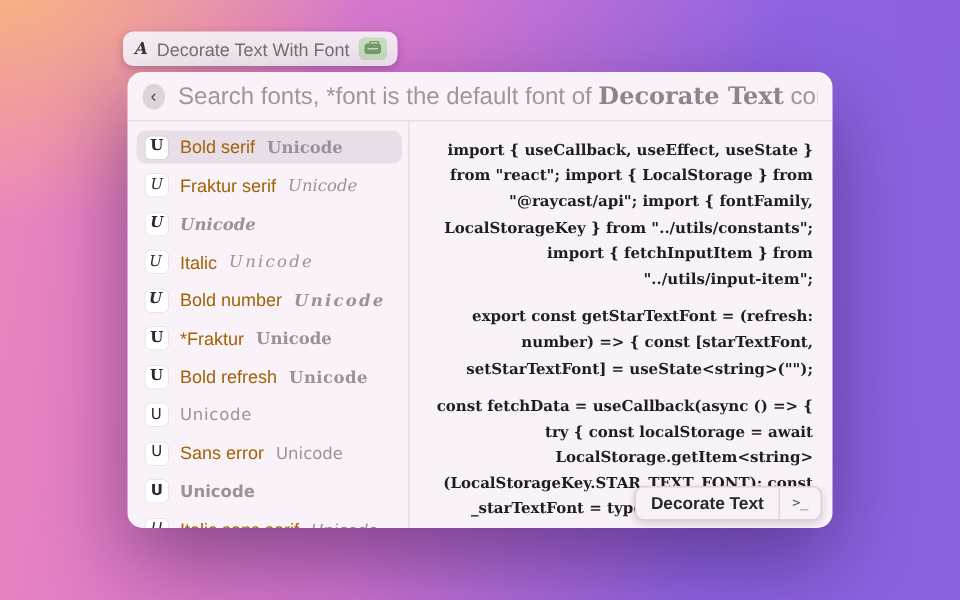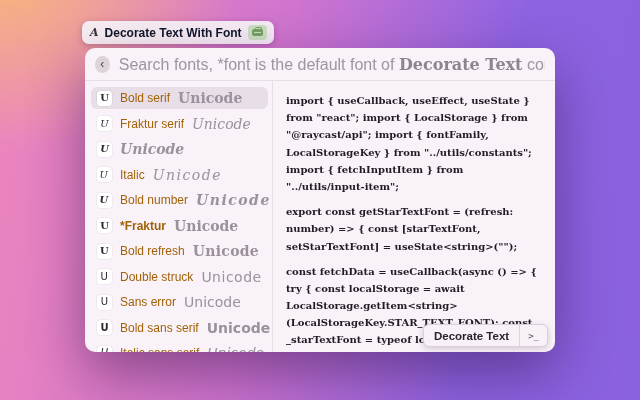--- a/index.html
+++ b/index.html
@@ -10,21 +10,21 @@
       radial-gradient(ellipse 60% 70% at 0% -6%, #f6b77a 0%, rgba(246,183,122,0) 62%),
       linear-gradient(100deg, #ee86bd 0%, #cf74cf 42%, #8e63e2 74%, #8a61df 100%);
   }
 
   
   .pill{position:absolute;left:82px;top:21px;height:23px;display:flex;align-items:center;
     gap:6px;padding:0 7px 0 8px;background:rgba(248,241,247,.95);border-radius:7px;
     box-shadow:0 2px 6px rgba(60,20,70,.25);}
   .pill-icon{font-family:"DejaVu Serif",serif;font-style:italic;font-weight:700;
     font-size:11px;color:#3a333c;line-height:1;}
-  .pill-title{font-size:12px;font-weight:700;color:#0f172a;white-space:nowrap;}
+  .pill-title{font-size:12px;font-weight:400;color:#737373;white-space:nowrap;}
   .pill-badge{width:19px;height:15px;border-radius:4px;background:#cbe0c2;
     display:flex;align-items:center;justify-content:center;}
   .badge-glyph{position:relative;width:11px;height:7px;border-radius:2px;background:#77a066;}
   .badge-glyph::before{content:"";position:absolute;left:3px;top:-2px;width:5px;height:3px;
     border:1px solid #77a066;border-bottom:none;border-radius:2px 2px 0 0;}
   .badge-glyph::after{content:"";position:absolute;left:2px;top:3px;width:7px;height:1px;background:#cbe0c2;}
 
   
   .window{position:absolute;left:85px;top:48px;width:470px;height:304px;border-radius:10px;
     background:#f9f2f8;box-shadow:0 22px 55px rgba(40,10,60,.45);display:flex;
@@ -41,29 +41,29 @@
   .content{flex:1;display:flex;min-height:0;}
   .list{width:177px;flex:0 0 177px;padding:6px 4px 0 6px;display:flex;flex-direction:column;
     row-gap:3.5px;overflow:hidden;}
   .row{height:22px;flex:0 0 22px;display:flex;align-items:center;gap:8px;padding:0 6px;
     border-radius:6px;cursor:pointer;}
   .row.selected{background:#e7dee8;}
   .glyph-box{width:15px;height:15px;border-radius:3.5px;background:#ffffff;
     box-shadow:0 0 0 .5px rgba(0,0,0,.08);display:flex;align-items:center;justify-content:center;
     font-size:10px;color:#2c2630;line-height:1;flex:0 0 15px;}
   .label{font-size:12px;color:#a16207;white-space:nowrap;}
-  .label.default{font-weight:700;}
-  .accessory{font-size:14px;color:#9a919c;white-space:nowrap;}
+  .label.default{font-weight:400;}
+  .accessory{font-size:11px;color:#9a919c;white-space:nowrap;}
 
   .vdivider{width:1px;background:#e7dee5;}
 
   .detail{flex:1;padding:11px 13px;overflow:hidden;
     font-family:"DejaVu Serif",serif;font-weight:700;font-size:10px;line-height:1.72;
     color:#211b25;}
-  .detail p{margin:0 0 8px 0;word-wrap:break-word;}
+  .detail p{margin:0 0 8px 0;word-wrap:break-word;text-align:right;}
 
   
   .bold-serif{font-family:"DejaVu Serif",serif;font-weight:700;}
   .italic-serif{font-family:"DejaVu Serif",serif;font-style:italic;}
   .bold-italic-serif{font-family:"DejaVu Serif",serif;font-weight:700;font-style:italic;}
   .script{font-family:"DejaVu Serif",serif;font-style:italic;letter-spacing:1.5px;}
   .bold-script{font-family:"DejaVu Serif",serif;font-style:italic;font-weight:700;letter-spacing:1.5px;}
   .fraktur{font-family:"DejaVu Serif",serif;font-weight:700;}
   .bold-fraktur{font-family:"DejaVu Serif",serif;font-weight:800;letter-spacing:.3px;}
   .double-struck{font-family:"DejaVu Sans",sans-serif;letter-spacing:.5px;}
@@ -134,31 +134,29 @@
             <span class="label default">*Fraktur</span>
             <span class="accessory fraktur">Unicode</span>
           </div>
           <div class="row">
             <span class="glyph-box bold-fraktur">U</span>
             <span class="label">Bold refresh</span>
             <span class="accessory bold-fraktur">Unicode</span>
           </div>
           <div class="row">
             <span class="glyph-box double-struck">U</span>
-            <span class="label">Double struck</span>
             <span class="accessory double-struck">Unicode</span>
           </div>
           <div class="row">
             <span class="glyph-box sans">U</span>
             <span class="label">Sans error</span>
             <span class="accessory sans">Unicode</span>
           </div>
           <div class="row">
             <span class="glyph-box bold-sans">U</span>
-            <span class="label">Bold sans serif</span>
             <span class="accessory bold-sans">Unicode</span>
           </div>
           <div class="row">
             <span class="glyph-box italic-sans">U</span>
             <span class="label">Italic sans serif</span>
             <span class="accessory italic-sans">Unicode</span>
           </div>
         </div>
       <div class="vdivider"></div>
       <div class="detail">

